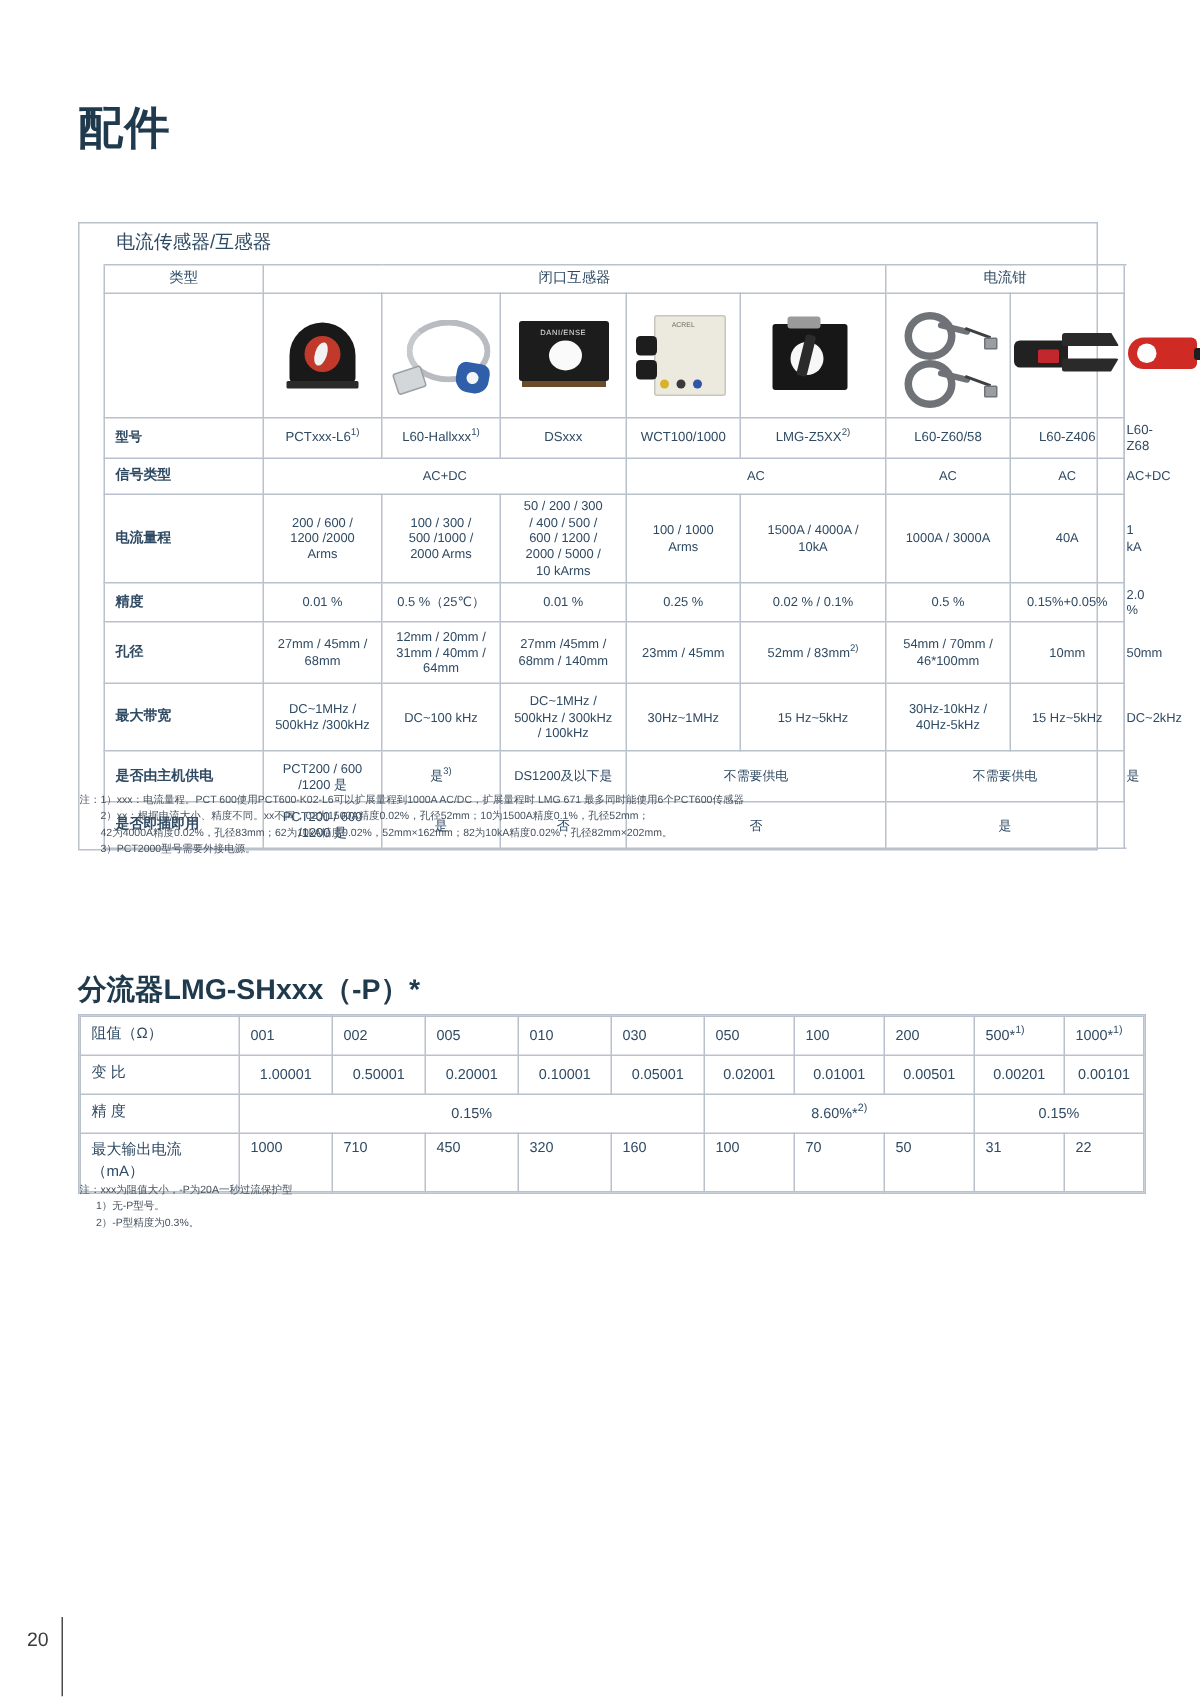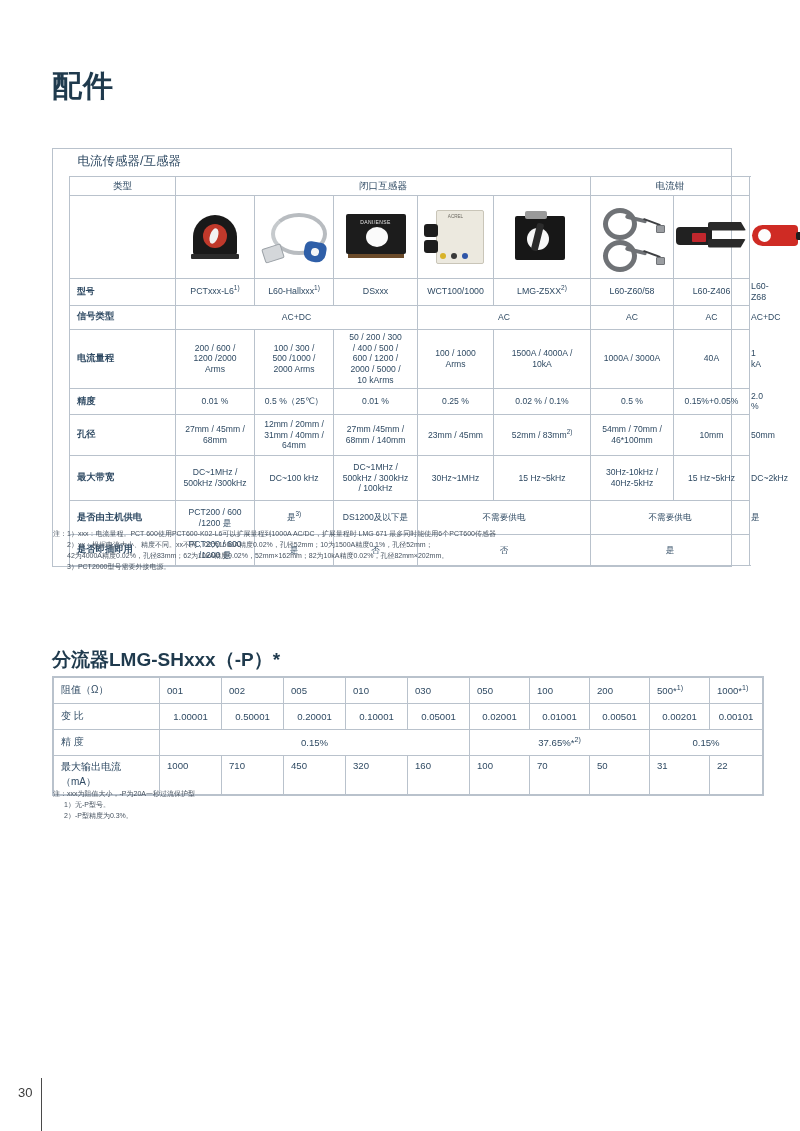--- a/index.html
+++ b/index.html
@@ -610,21 +610,21 @@
       <td>0.02001</td>
       <td>0.01001</td>
       <td>0.00501</td>
       <td>0.00201</td>
       <td>0.00101</td>
     </tr>
 
     <tr>
       <td class="rowhead">精 度</td>
       <td colspan="5"><span>0.15%</span></td>
-      <td colspan="3"><span>37.65%*</span><sup class="fn">2)</sup></td>
+      <td colspan="3"><span>8.60%*</span><sup class="fn">2)</sup></td>
       <td colspan="2"><span>0.15%</span></td>
     </tr>
 
     <tr class="outrow">
       <td class="rowhead"><span>最大输出电流</span><br><span>（mA）</span></td>
       <td class="left">1000</td>
       <td class="left">710</td>
       <td class="left">450</td>
       <td class="left">320</td>
       <td class="left">160</td>
@@ -637,14 +637,14 @@
   </tbody>
     </table>
 </div>
 
 <div class="notes" id="shunt-notes">
   <div>注：xxx为阻值大小，-P为20A一秒过流保护型</div>
   <div class="ind">1）无-P型号。</div>
   <div class="ind">2）-P型精度为0.3%。</div>
 </div>
 
-<div class="pagenum">30</div>
+<div class="pagenum">20</div>
 <div class="page-rule"></div>
 
 </body></html>

